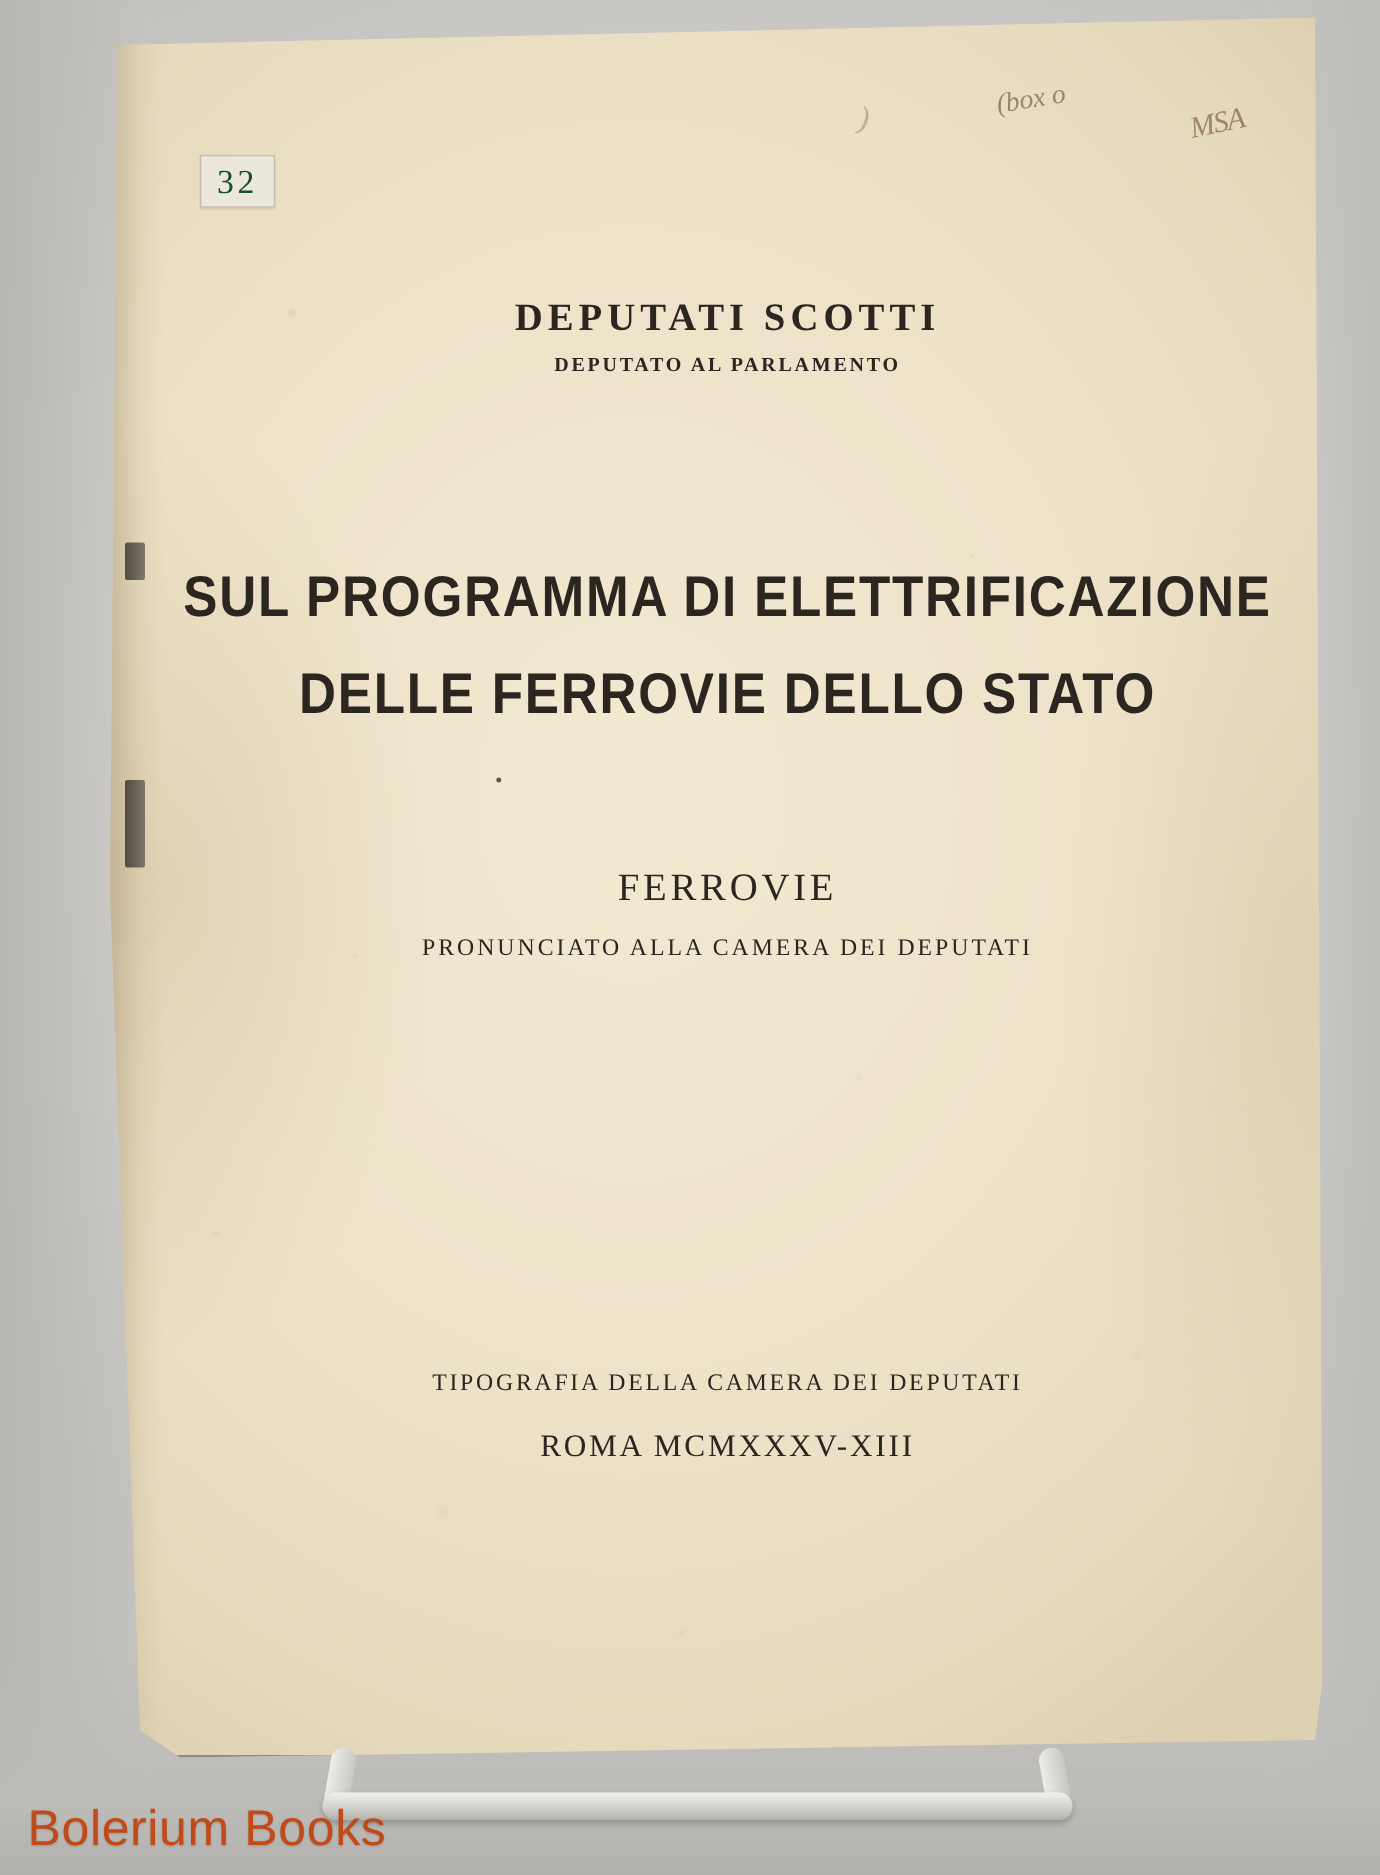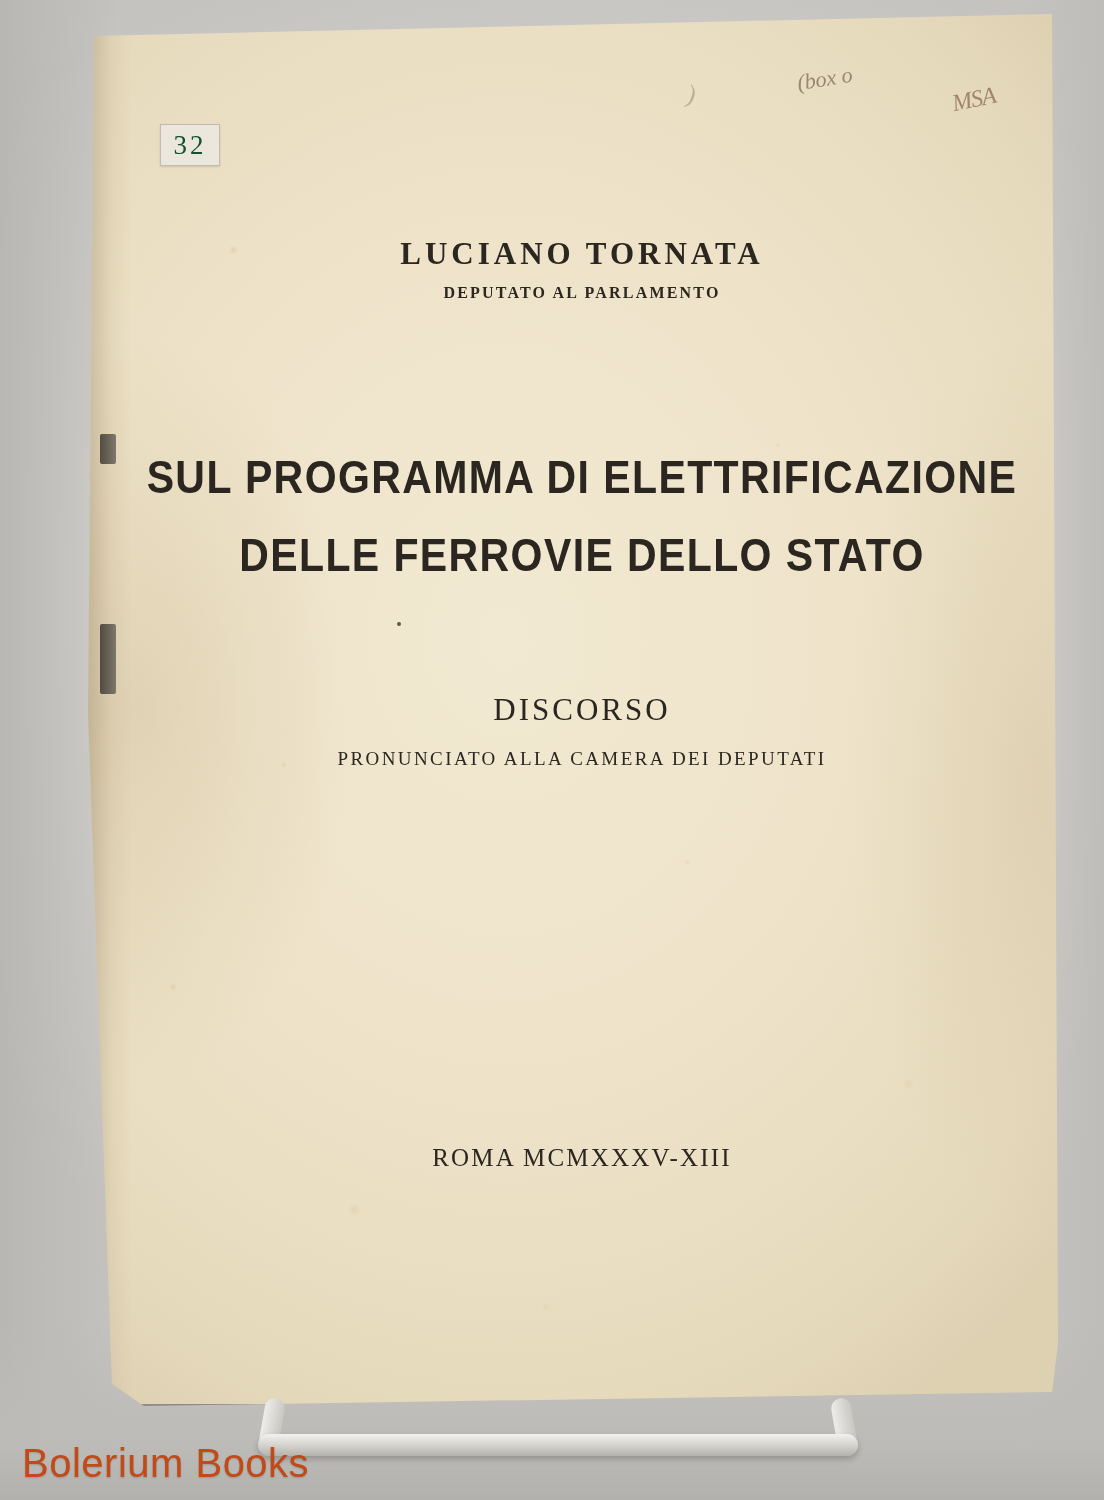--- a/index.html
+++ b/index.html
@@ -295,31 +295,32 @@
   <div class="staple s1"></div>
   <div class="staple s2"></div>
 
   <div class="call-number">32</div>
 
   <div class="pencil pencil-mark">)</div>
   <div class="pencil pencil-price">(box o</div>
   <div class="pencil pencil-initials">MSA</div>
 
   <div class="content">
-    <div class="author">LUCIANO  TORNATA</div>
+    <div class="author">DEPUTATI  SCOTTI</div>
     <div class="author-sub">DEPUTATO AL PARLAMENTO</div>
 
     <div class="main-title-1">SUL PROGRAMMA DI ELETTRIFICAZIONE</div>
     <div class="main-title-2">DELLE FERROVIE DELLO STATO</div>
 
     <div class="ink-dot"></div>
 
-    <div class="discorso">DISCORSO</div>
+    <div class="discorso">FERROVIE</div>
     <div class="sub-1">PRONUNCIATO  ALLA  CAMERA  DEI  DEPUTATI</div>
 
+    <div class="imprint-1">TIPOGRAFIA DELLA CAMERA DEI DEPUTATI</div>
     <div class="imprint-2">ROMA   MCMXXXV-XIII</div>
   </div>
 </div>
 
 <div class="stand">
   <div class="stand-leg left"></div>
   <div class="stand-leg right"></div>
   <div class="stand-bar"></div>
 </div>
 

